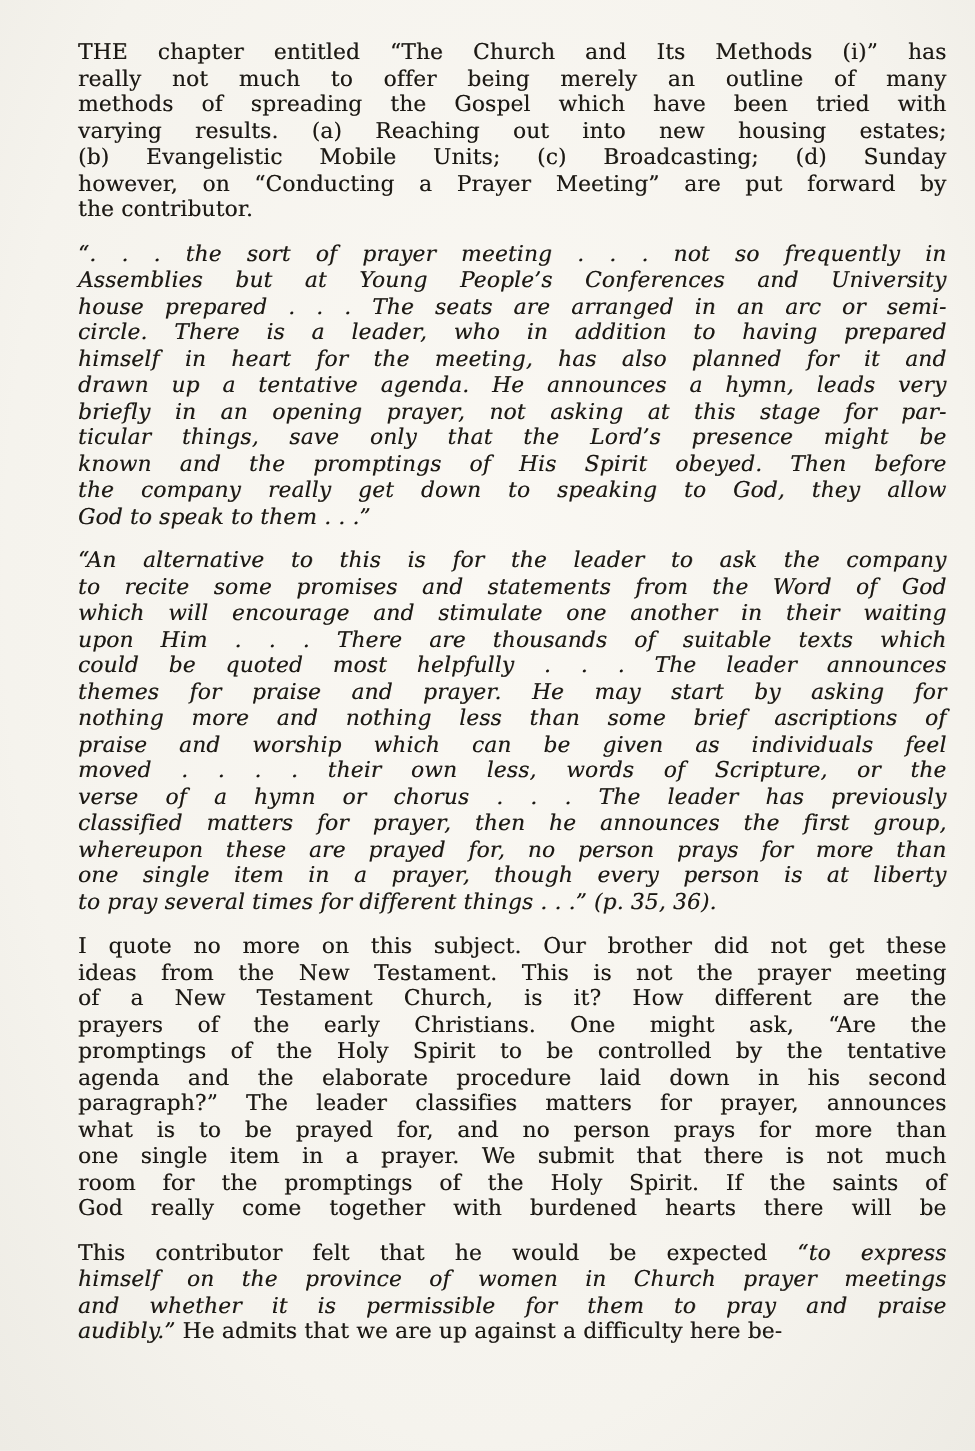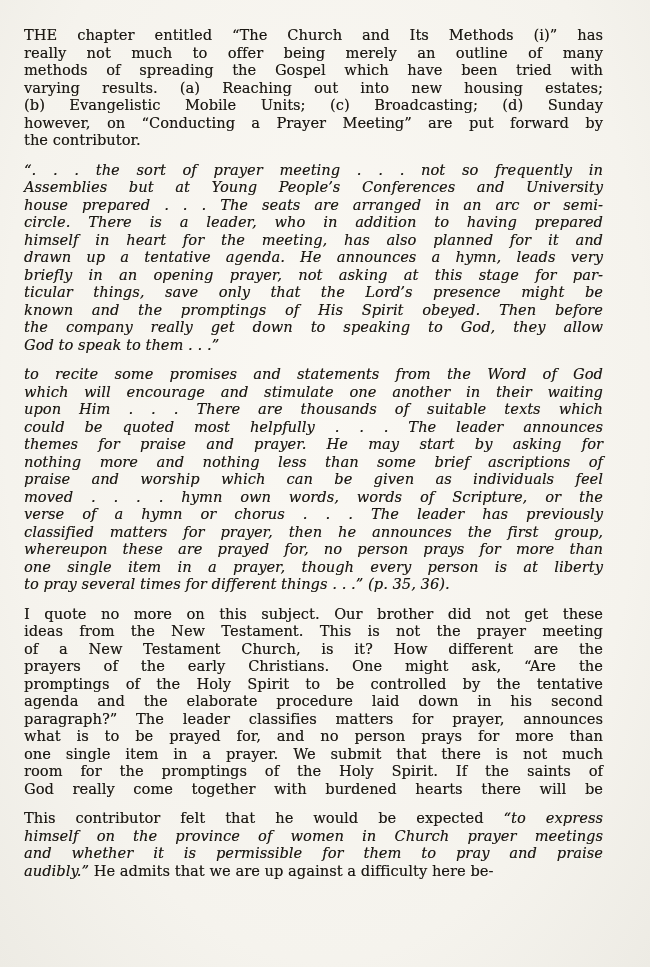--- a/index.html
+++ b/index.html
@@ -13,21 +13,21 @@
   .page {
     position: relative;
     width: 650px;
     height: 967px;
     background:
       radial-gradient(ellipse at 50% 40%, #faf8f3 0%, #f5f3ed 70%, #edebe4 100%);
     color: #1b1813;
   }
   .text-column {
     position: absolute;
-    left: 24px;
+    left: 52px;
     top: 27px;
     width: 579px;
   }
   .para {
     font-size: 14.5px;
     line-height: 17.5px;
     letter-spacing: 0.1px;
     margin: 0 0 12px 0;
     text-shadow: 0.25px 0 0 rgba(27, 24, 19, 0.55);
   }
@@ -63,28 +63,29 @@
         <div class="line"><span>circle. There is a leader, who in addition to having prepared</span></div>
         <div class="line"><span>himself in heart for the meeting, has also planned for it and</span></div>
         <div class="line"><span>drawn up a tentative agenda. He announces a hymn, leads very</span></div>
         <div class="line"><span>briefly in an opening prayer, not asking at this stage for par-</span></div>
         <div class="line"><span>ticular things, save only that the Lord’s presence might be</span></div>
         <div class="line"><span>known and the promptings of His Spirit obeyed. Then before</span></div>
         <div class="line"><span>the company really get down to speaking to God, they allow</span></div>
         <div class="line last"><span>God to speak to them . . .”</span></div>
       </div>
       <div class="para italic">
+        <div class="line"><span>“An alternative to this is for the leader to ask the company</span></div>
         <div class="line"><span>to recite some promises and statements from the Word of God</span></div>
         <div class="line"><span>which will encourage and stimulate one another in their waiting</span></div>
         <div class="line"><span>upon Him . . . There are thousands of suitable texts which</span></div>
         <div class="line"><span>could be quoted most helpfully . . . The leader announces</span></div>
         <div class="line"><span>themes for praise and prayer. He may start by asking for</span></div>
         <div class="line"><span>nothing more and nothing less than some brief ascriptions of</span></div>
         <div class="line"><span>praise and worship which can be given as individuals feel</span></div>
-        <div class="line"><span>moved . . . . hymn own words, words of Scripture, or the</span></div>
+        <div class="line"><span>moved . . . . their own less, words of Scripture, or the</span></div>
         <div class="line"><span>verse of a hymn or chorus . . . The leader has previously</span></div>
         <div class="line"><span>classified matters for prayer, then he announces the first group,</span></div>
         <div class="line"><span>whereupon these are prayed for, no person prays for more than</span></div>
         <div class="line"><span>one single item in a prayer, though every person is at liberty</span></div>
         <div class="line last"><span>to pray several times for different things . . .” (p. 35, 36).</span></div>
       </div>
       <div class="para">
         <div class="line"><span>I quote no more on this subject. Our brother did not get these</span></div>
         <div class="line"><span>ideas from the New Testament. This is not the prayer meeting</span></div>
         <div class="line"><span>of a New Testament Church, is it? How different are the</span></div>

